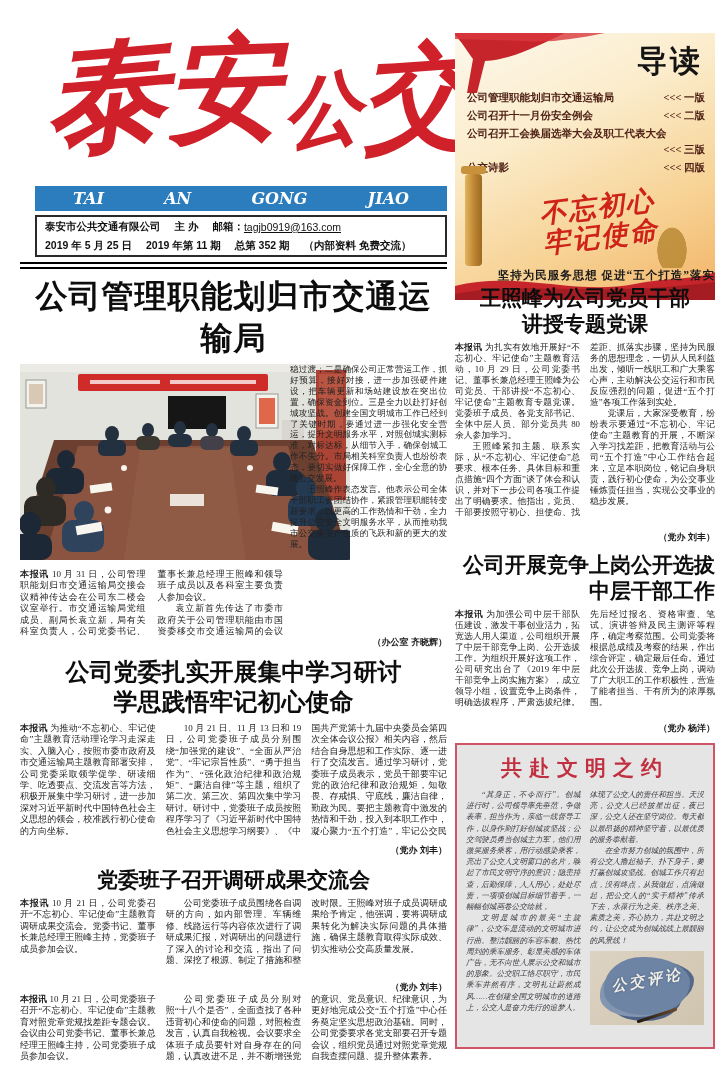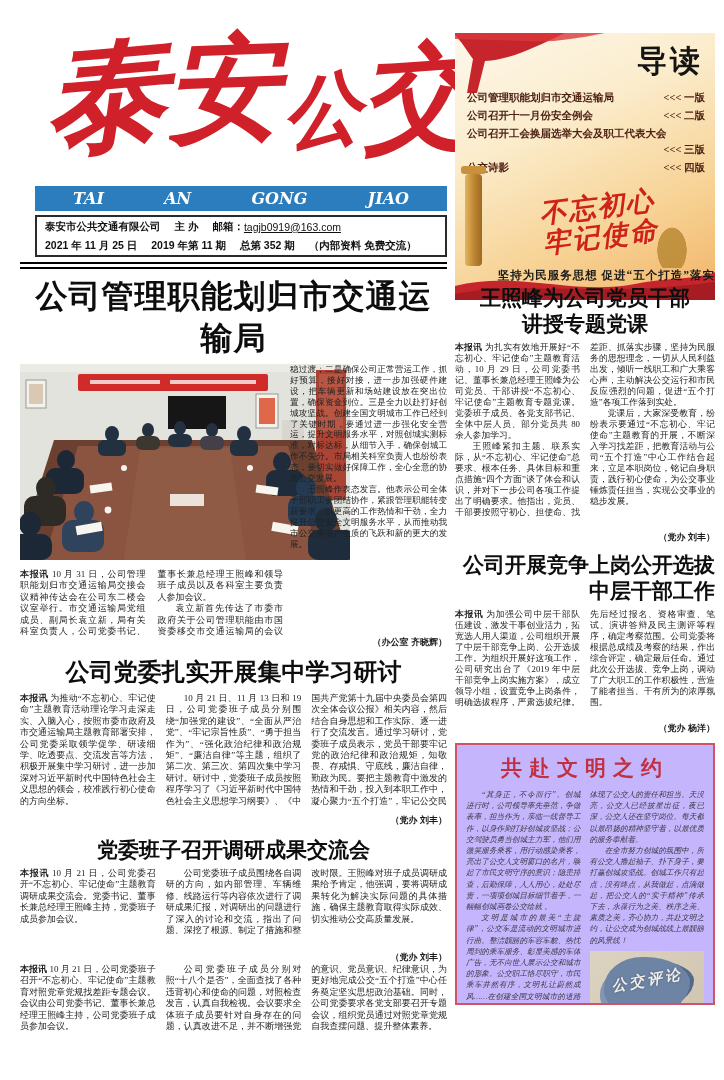--- a/index.html
+++ b/index.html
@@ -95,21 +95,21 @@
   .a1-under { margin-top:5px; column-count:2; column-gap:12px; height:78px; overflow:hidden; }
   .a1-side { flex:1; display:flex; flex-direction:column; overflow:hidden; font-size:8.6px; line-height:10.9px;}
   .a1-side .side-text { flex:1; overflow:hidden; }
   .a2-body { height:120px; }
   .a3-body { height:82px; }
   .a4-body { height:88px; }
   .a5-body { height:188px; font-size:8.8px; line-height:11px; }
   .a6-body { height:112px; font-size:8.8px; line-height:11px; }
   
   .essay {
-    border:2px solid #d05468; background:#c4b5fd; margin-top:8px; height:262px;
+    border:2px solid #d05468; background:#e5e5e5; margin-top:8px; height:306px;
     padding:6px 9px; overflow:hidden;
   }
   .essay-title {
     text-align:center; color:#c13040; font-weight:900; font-size:21px;
     letter-spacing:7px; margin:3px 0 7px; font-family:"DejaVu Serif",serif;
   }
   .essay-cols { display:flex; gap:9px; }
   .essay-col { flex:1; font-size:7.6px; line-height:11.2px; font-style:italic;
     color:#3a3a42; text-align:justify; overflow:hidden; }
   .essay-col p { text-indent:2em; }
@@ -153,21 +153,21 @@
   </div>
 
   <div class="info-box">
     <div class="info-row">
       <span class="sp">泰安市公共交通有限公司</span>
       <span class="sp">主  办</span>
       <span>邮箱：</span>
       <span class="email-link">tagjb0919@163.com</span>
     </div>
     <div class="info-row">
-      <span class="sp">2021 年 11 月 25 日</span>
+      <span class="sp">2019 年 5 月 25 日</span>
       <span class="sp">2019 年第 11 期</span>
       <span class="sp">总第 352 期</span>
       <span>（内部资料  免费交流）</span>
     </div>
   </div>
 
   <div class="guide">
     <svg class="guide-flag" width="150" height="60" viewBox="0 0 150 60">
       <path d="M0,0 L110,0 C80,14 58,26 30,28 L22,60 L12,60 L18,26 C12,18 6,8 0,2 Z" fill="#c5252b"></path>
       <path d="M0,0 L150,0 C120,6 95,10 70,8 L0,6 Z" fill="#d9383d" opacity="0.8"></path>
@@ -279,20 +279,21 @@
           <p class="noind">稳过渡；二是确保公司正常营运工作，抓好预算，接好对接，进一步加强硬件建设，把车辆更新和场站建设放在突出位置，确保资金到位。三是全力以赴打好创城攻坚战。创建全国文明城市工作已经到了关键时期，要通过进一步强化安全营运，提升文明服务水平，对照创城实测标准，对标达标，从细节入手，确保创城工作不失分。市局相关科室负责人也纷纷表态，要切实做好保障工作，全心全意的协助公交发展。</p>
           <p>王照峰作表态发言。他表示公司全体干部职工要团结协作，紧跟管理职能转变新要求，以更高的工作热情和干劲，全力提升公交安全文明服务水平，从而推动我市公交事业产生质的飞跃和新的更大的发展。</p>
         </div>
         <div class="byline">（办公室  齐晓辉）</div>
       </div>
     </div>
 
     <div>
       <h2 class="headline h-mid">
         <div>公司党委扎实开展集中学习研讨</div>
+        <div>学思践悟牢记初心使命</div>
       </h2>
       <div class="cols3 body-txt a2-body">
         <p class="noind"><span class="lead">本报讯</span> <span>为推动“不忘初心、牢记使命”主题教育活动理论学习走深走实、入脑入心，按照市委市政府及市交通运输局主题教育部署安排，公司党委采取领学促学、研读细学、吃透要点、交流发言等方法，积极开展集中学习研讨，进一步加深对习近平新时代中国特色社会主义思想的领会，校准践行初心使命的方向坐标。</span></p>
         <p>10 月 21 日、11 月 13 日和 19 日，公司党委班子成员分别围绕“加强党的建设”、“全面从严治党”、“牢记宗旨性质”、“勇于担当作为”、“强化政治纪律和政治规矩”、“廉洁自律”等主题，组织了第二次、第三次、第四次集中学习研讨。研讨中，党委班子成员按照程序学习了《习近平新时代中国特色社会主义思想学习纲要》、《中国共产党第十九届中央委员会第四次全体会议公报》相关内容，然后结合自身思想和工作实际、逐一进行了交流发言。通过学习研讨，党委班子成员表示，党员干部要牢记党的政治纪律和政治规矩，知敬畏、存戒惧、守底线，廉洁自律，勤政为民。要把主题教育中激发的热情和干劲，投入到本职工作中，凝心聚力“五个打造”，牢记公交民生属性，探索公交服务新模式，切实让人民群众感受到主题教育带来的新变化、新气象。</p>
       </div>
       <div class="byline">（党办  刘丰）</div>
     </div>
 
     <div>
       <h2 class="headline h-sub">党委班子召开调研成果交流会</h2>

